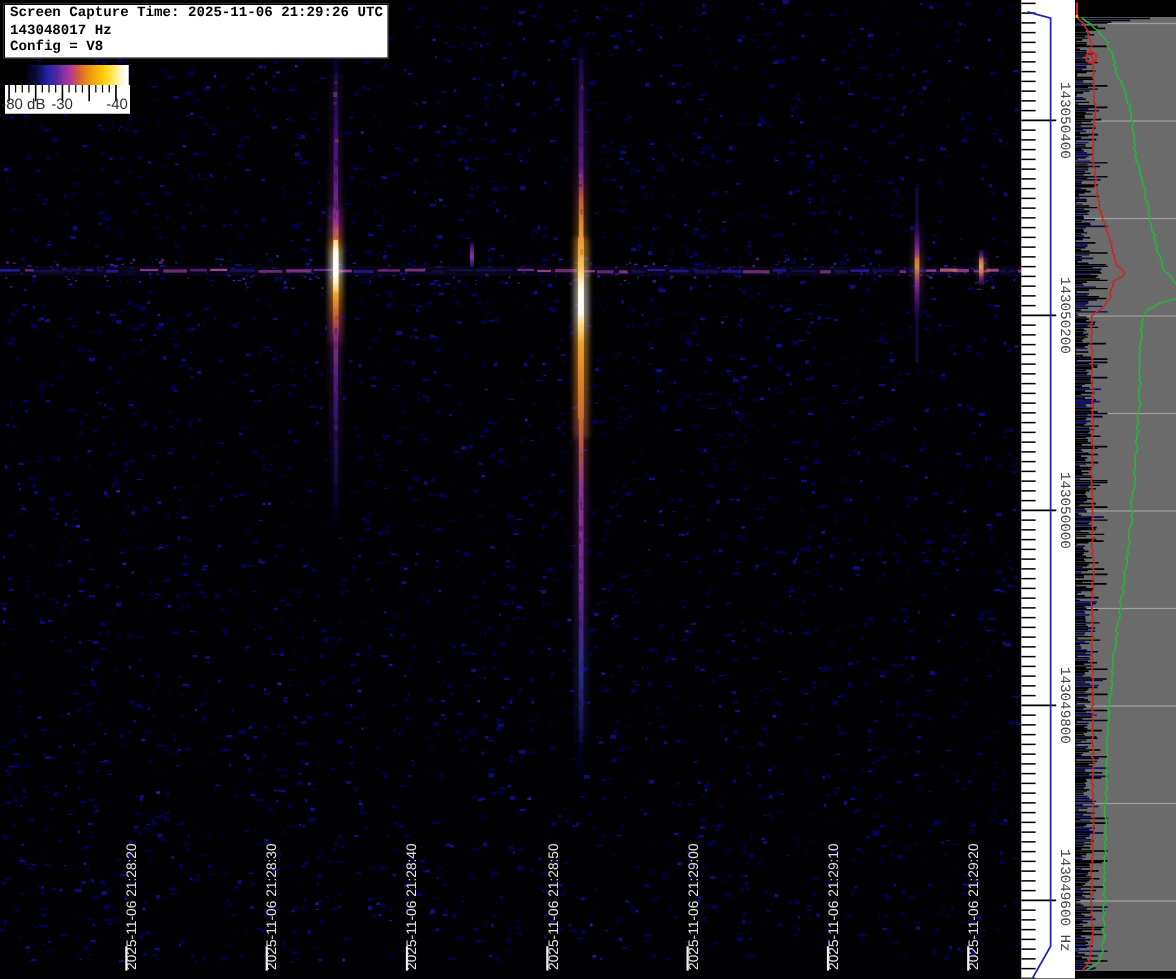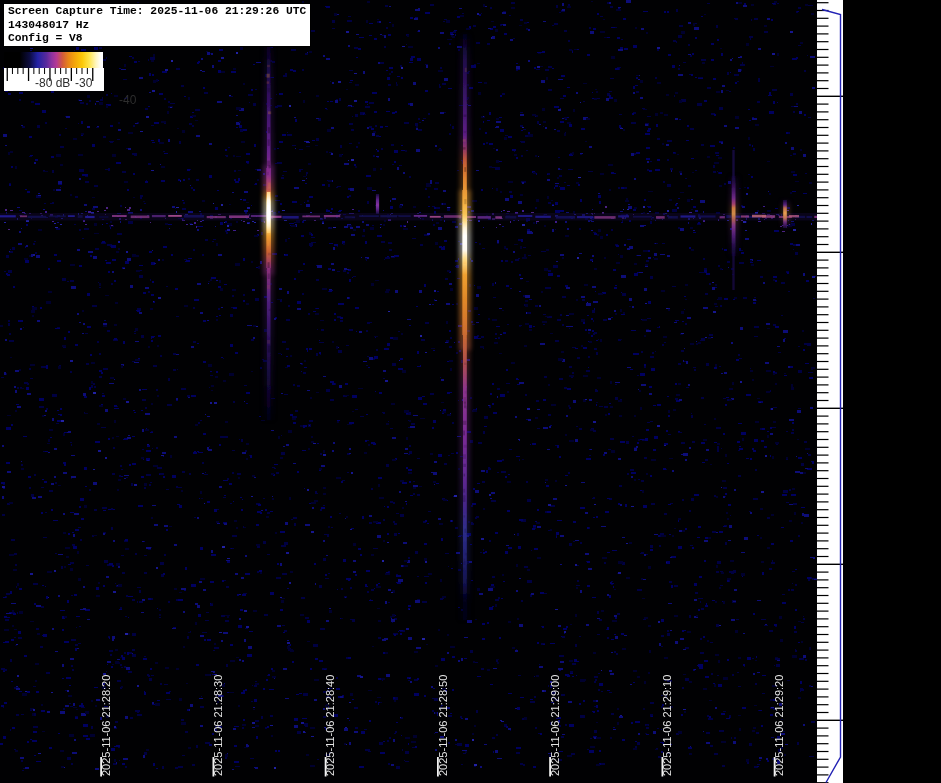--- a/index.html
+++ b/index.html
@@ -1,28 +1,28 @@
 <!DOCTYPE html>
 <html><head><meta charset="utf-8">
 <style>
 html,body{margin:0;padding:0;background:#000;}
-#stage{position:relative;width:843px;height:783px;overflow:hidden;background:#000;
+#stage{position:relative;width:941px;height:783px;overflow:hidden;background:#000;
   font-family:"Liberation Sans",sans-serif;}
 #wf{position:absolute;left:0;top:0;width:817px;height:783px;background:#010103;}
 #rul{position:absolute;left:817px;top:0;width:43px;height:783px;background:#fff;}
 #pan{position:absolute;left:860px;top:0;width:81px;height:783px;background:#6b6b6b;}
 #info{position:absolute;left:3px;top:3px;width:302px;height:41px;background:#fff;
   border:1px solid #000;color:#000;font-family:"Liberation Mono",monospace;
   font-weight:bold;font-size:11.3px;line-height:13.7px;padding:1px 0 0 4px;white-space:pre;}
 #cbar{position:absolute;left:4px;top:52px;width:99px;height:16px;
   background:linear-gradient(to right,#000 0%,#000 16%,#0c0c40 26%,#2222a4 34%,
   #5a2a9c 43%,#8c32a0 48%,#b43894 53%,#d25a3c 59%,#e88418 65%,#f4a80a 72%,
   #fcc808 79%,#ffe44a 86%,#fff6c0 93%,#fff 98%);}
 #cscale{position:absolute;left:4px;top:68px;width:100px;height:23px;background:#fff;}
-.dbl{position:absolute;top:76px;font-size:12px;color:#2e2e2e;font-family:"Liberation Sans",sans-serif;padding-left:34px;}
+.dbl{position:absolute;top:76px;font-size:12px;color:#2e2e2e;font-family:"Liberation Sans",sans-serif;}
 .tl{position:absolute;top:776px;transform:rotate(-90deg);transform-origin:0 0;
   color:#e4e4e4;font-size:11px;white-space:nowrap;line-height:13.5px;}
 </style></head>
 <body>
 <div id="stage">
 <div id="wf">
 <svg width="817" height="783" style="position:absolute;left:0;top:0">
 <defs>
 <filter id="b1" x="-60%" y="-10%" width="220%" height="120%">
             <feGaussianBlur stdDeviation="0.55"></feGaussianBlur>
@@ -433,13 +433,13 @@
         <rect x="40.05" y="0" width="1" height="6" fill="#000"></rect>
         <rect x="50.75" y="0" width="1" height="6" fill="#000"></rect>
         <rect x="56.10" y="0" width="1" height="6" fill="#000"></rect>
         <rect x="61.45" y="0" width="1" height="6" fill="#000"></rect>
         <rect x="72.15" y="0" width="1" height="6" fill="#000"></rect>
         <rect x="77.50" y="0" width="1" height="6" fill="#000"></rect>
         <rect x="82.85" y="0" width="1" height="6" fill="#000"></rect>
 </svg></div>
 <div class="dbl" style="left:1px;">-80 dB</div>
 <div class="dbl" style="left:41px;">-30</div>
-<div class="dbl" style="left:85px;margin-top:17px;">-40</div>
+<div class="dbl" style="left:85px;">-40</div>
 </div>
 </body></html>

